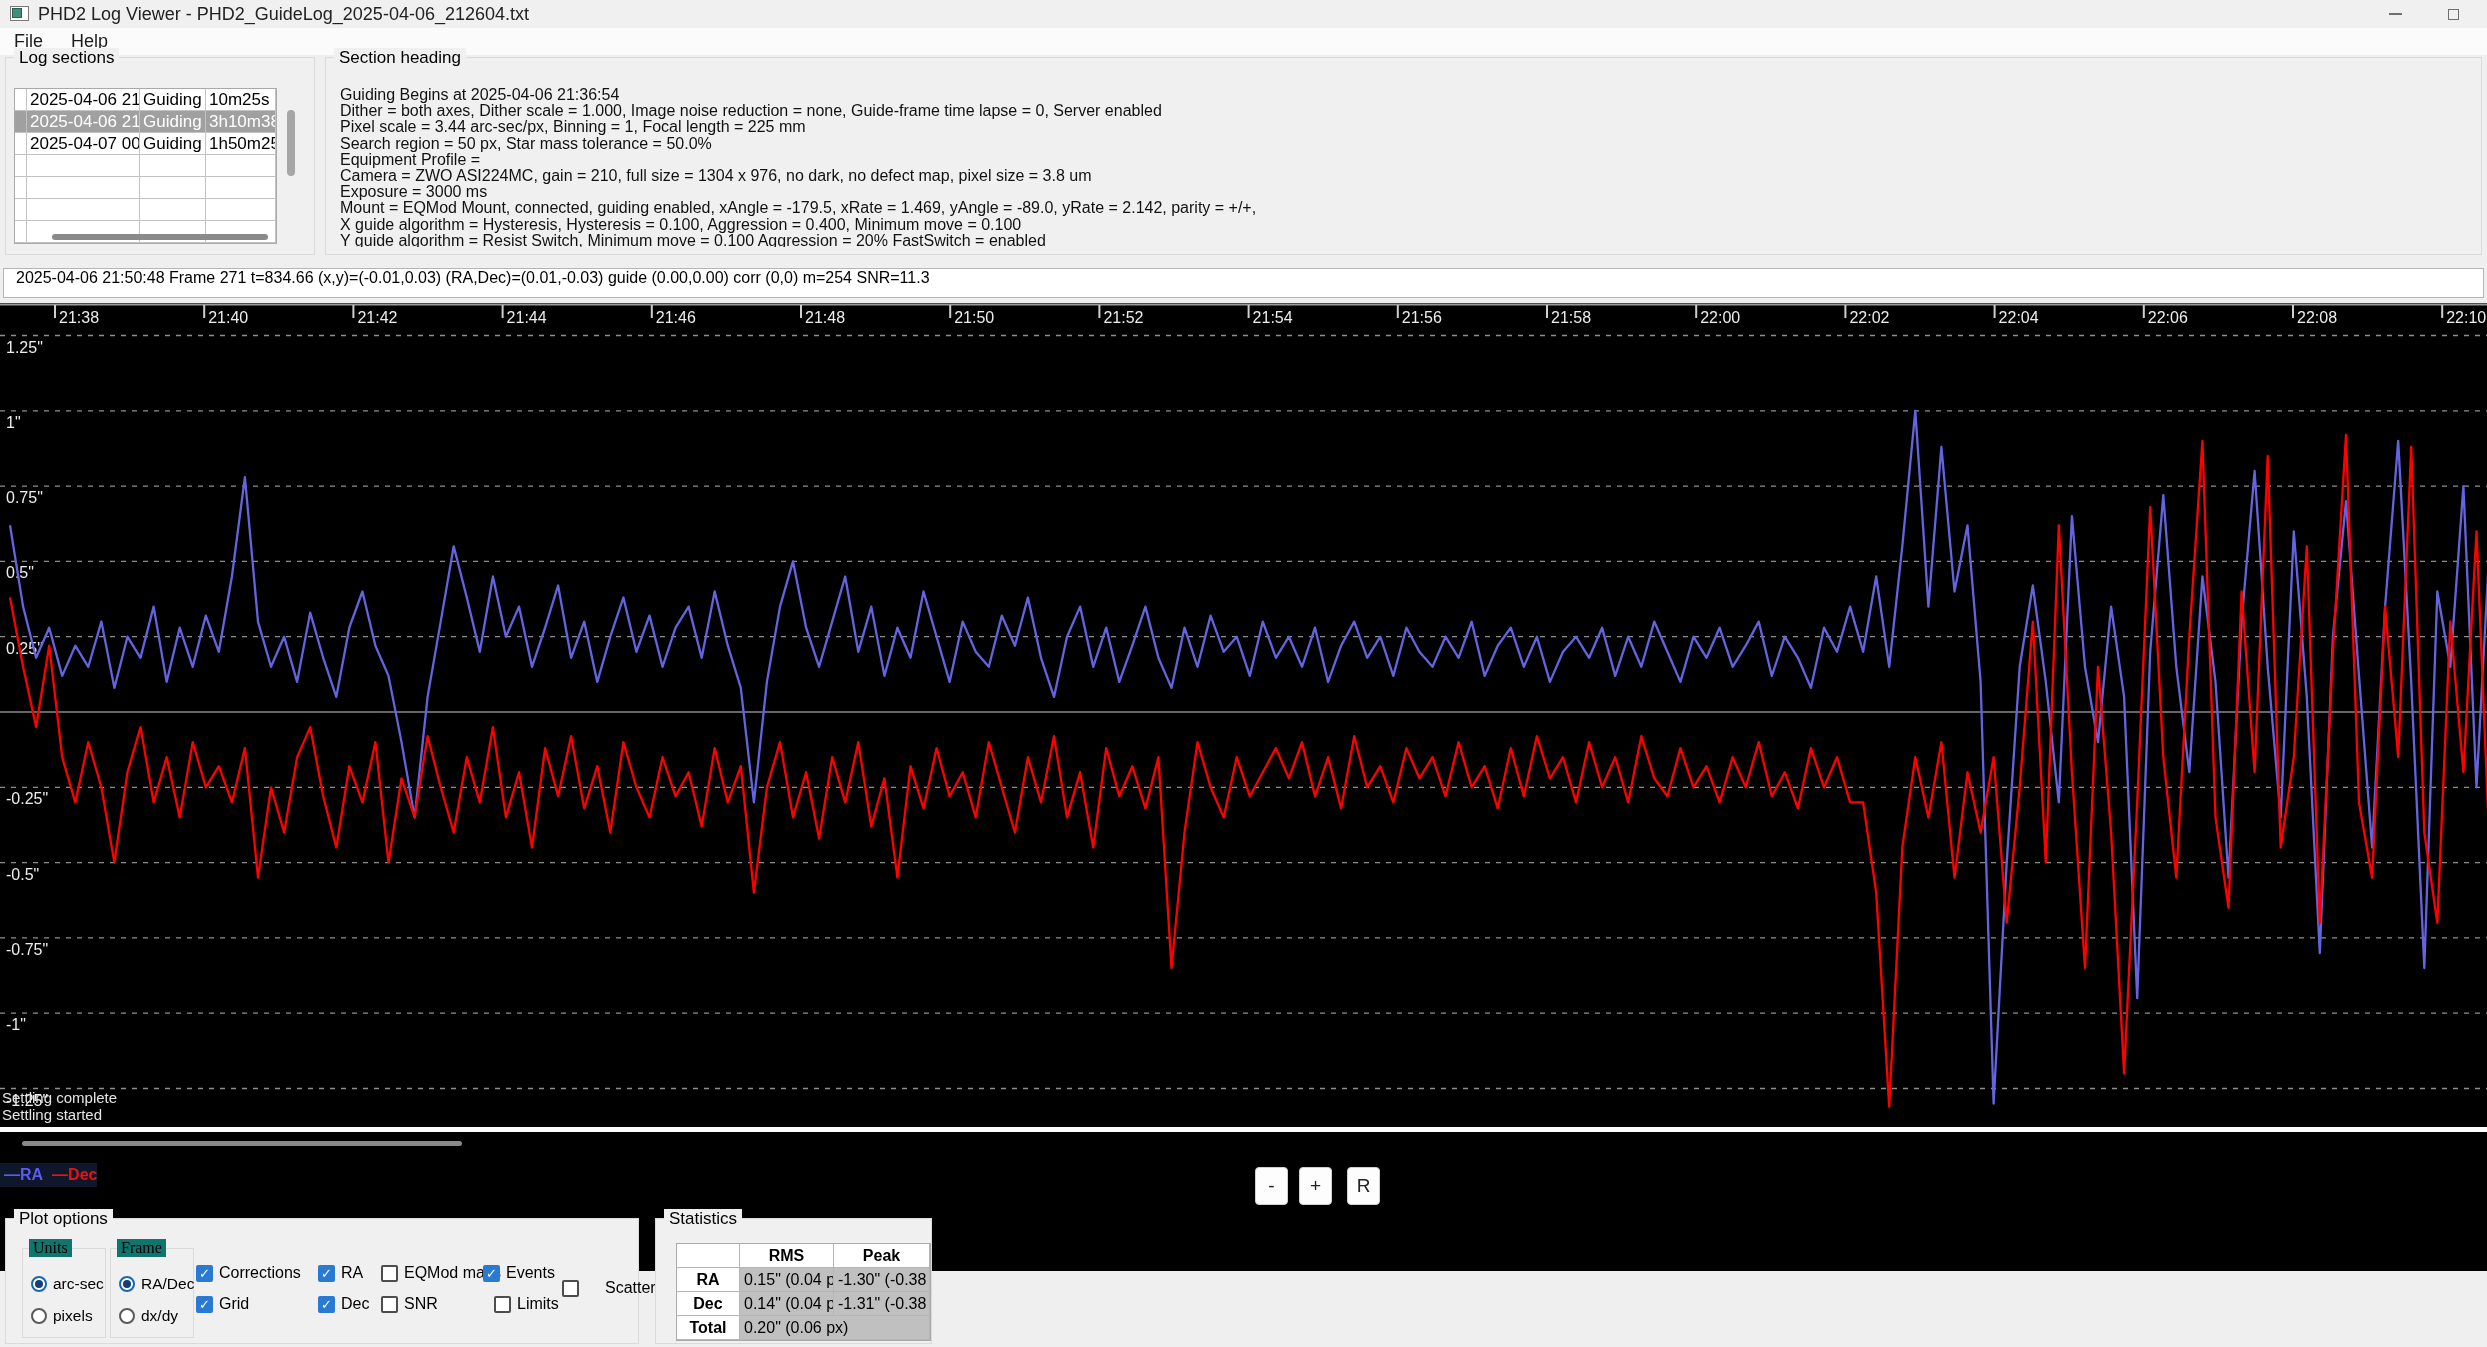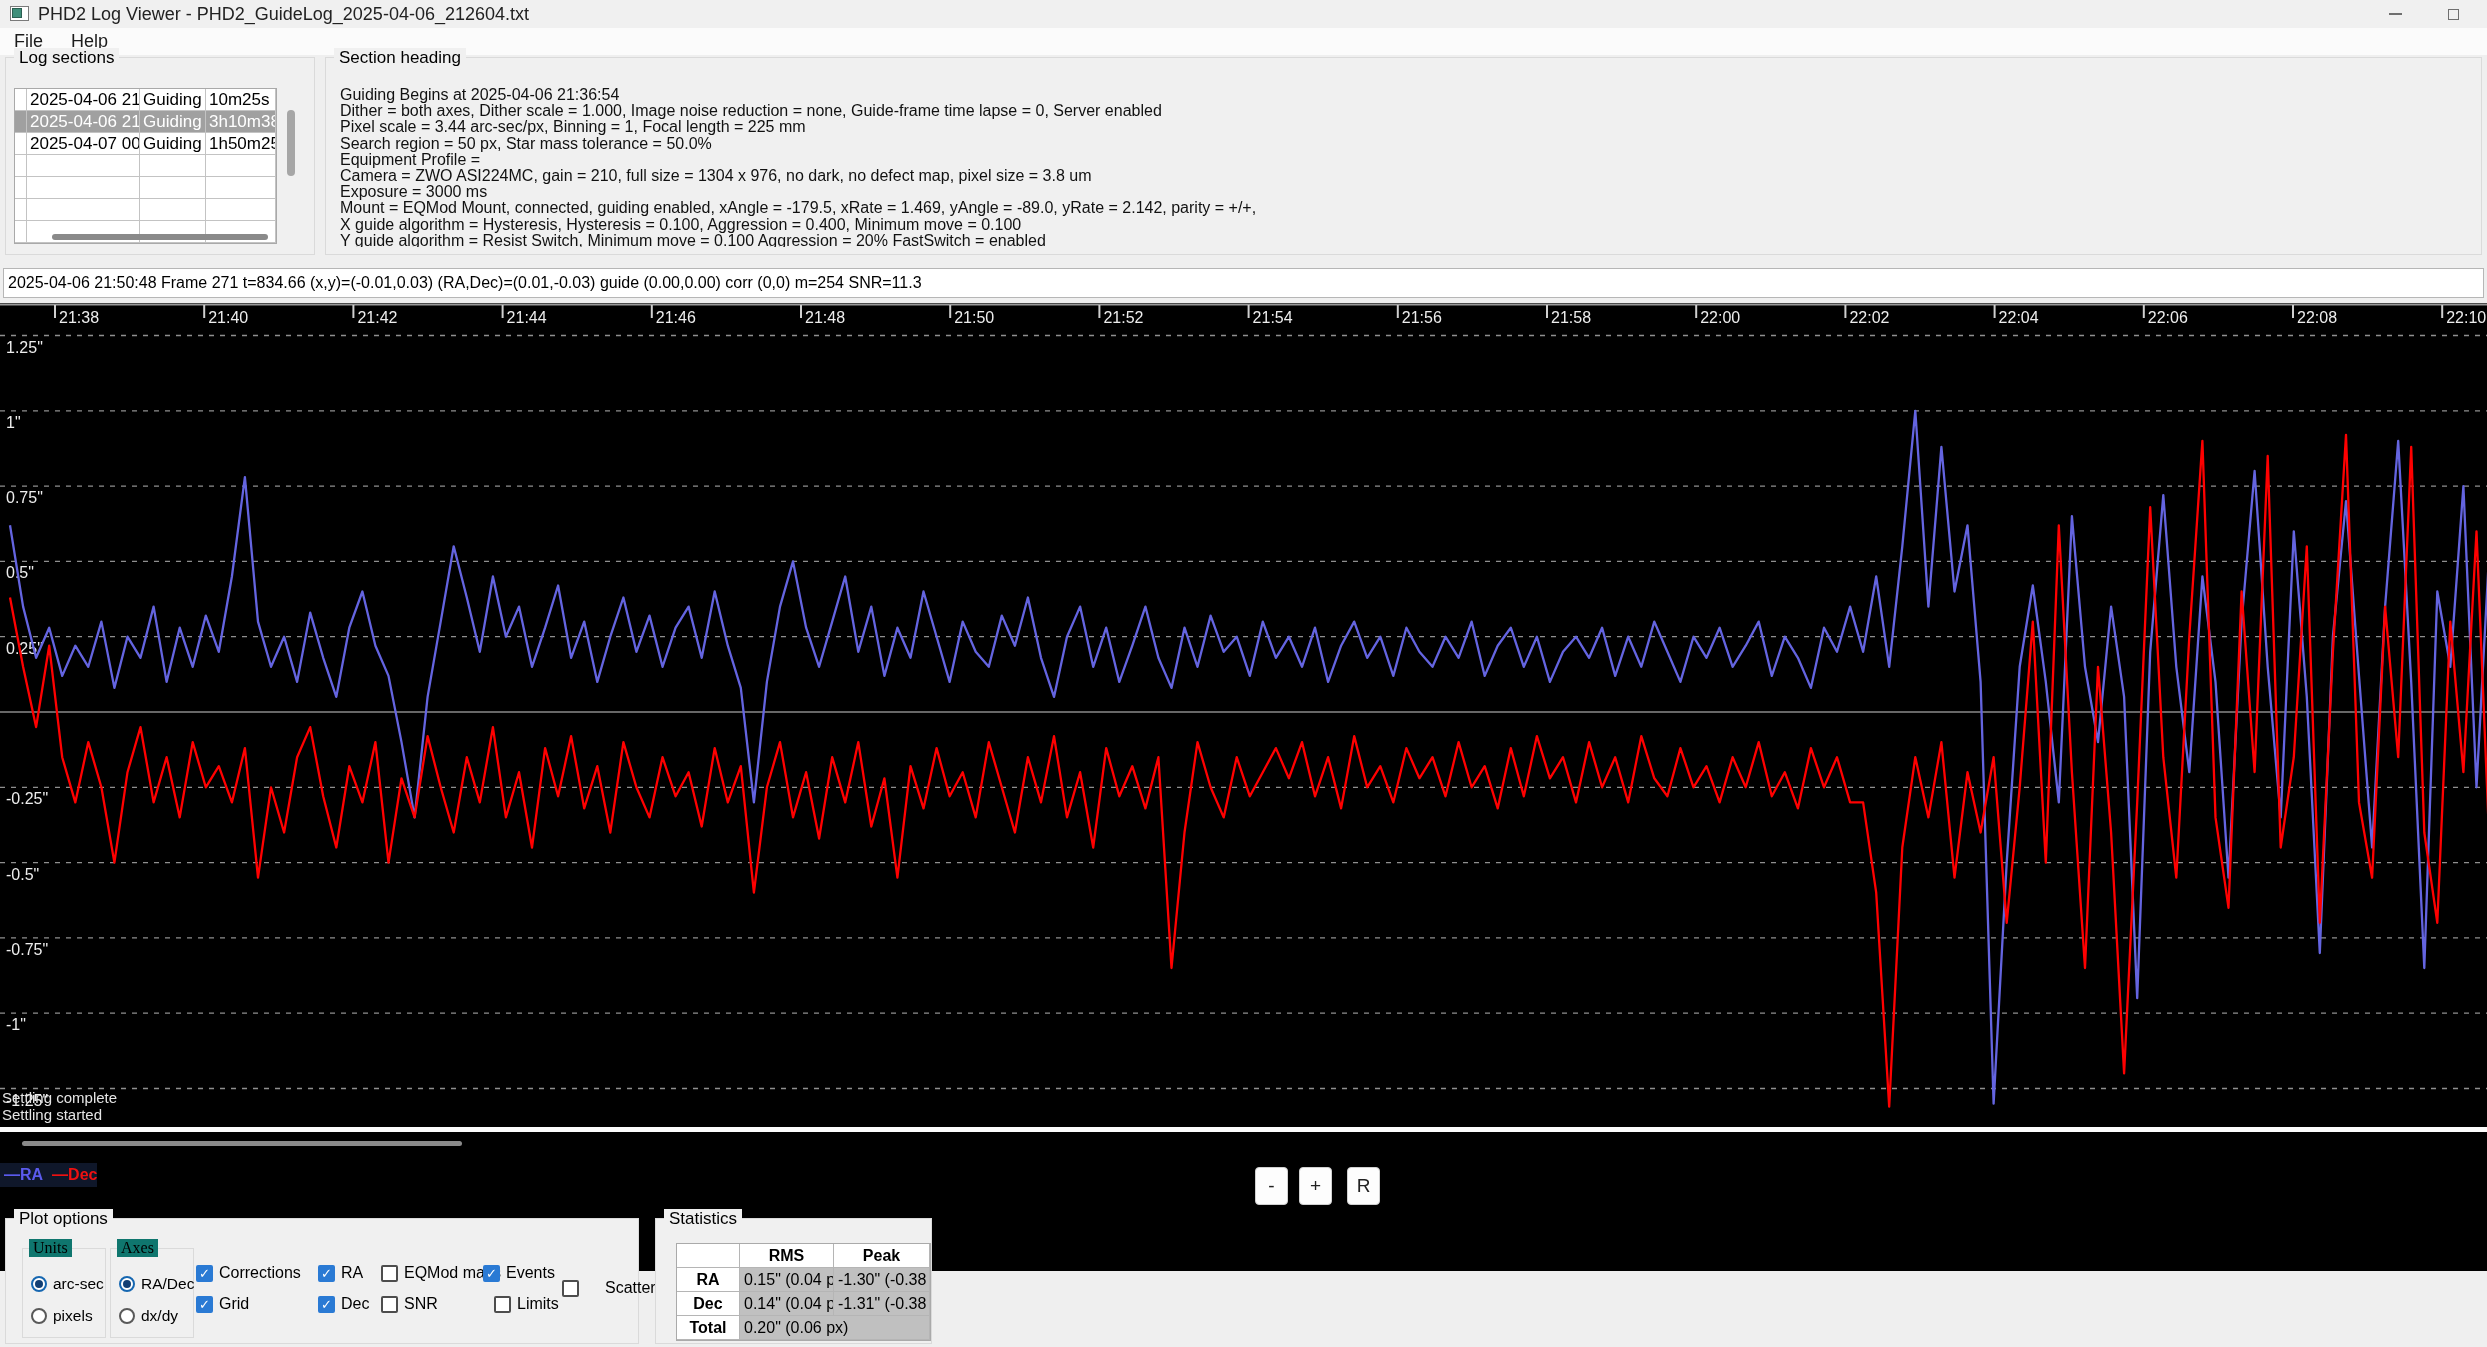--- a/index.html
+++ b/index.html
@@ -43,21 +43,21 @@
   .hthumb { position:absolute; left:46px; top:176px; width:216px; height:6px; background:#8a8a8a; border-radius:3px; }
 
   
   .section-text { position:absolute; left:14px; top:29px; width:2130px; height:160px;
                   overflow:hidden; font-size:16px; line-height:16.2px; color:#111; }
   .section-text div { white-space:nowrap; }
 
   
   .statusbar { position:absolute; left:3px; top:268px; width:2481px; height:30px;
                background:#ffffff; border:1px solid #b6b6b6;
-               display:flex; align-items:center; padding-left:4px; font-size:16px; white-space:nowrap; }
+               display:flex; padding-left:12px; font-size:16px; white-space:nowrap; }
 
   
   .chart { position:absolute; left:0; top:303px; width:2487px; height:968px; background:#000; }
   .chart svg { display:block; }
 
   .chart-sep { position:absolute; left:0; top:1127px; width:2487px; height:5px; background:#fbfbfb; }
   .pan-slider { position:absolute; left:22px; top:1141px; width:440px; height:5px; background:#8a8a8a; border-radius:3px; }
 
   .legend { position:absolute; left:0; top:1163px; width:97px; height:24px; background:#0f172a;
             display:flex; align-items:center; gap:9px; padding-left:4px; font-size:16px; font-weight:bold; white-space:nowrap; }
@@ -262,21 +262,21 @@
           <div class="radio-label">arc-sec</div>
         </div>
         <div class="radio-row" style="left: 8px; top: 58px;">
           <div class="radio"></div>
           <div class="radio-label">pixels</div>
         </div>
       </div>
   </div>
 
   <div class="inner-gb" style="left:104px;top:29px;width:84px;height:90px">
-    <span class="igb-label">Axes</span>
+    <span class="igb-label">Frame</span>
     <div id="axes-radios">
         <div class="radio-row" style="left: 8px; top: 26px;">
           <div class="radio on"></div>
           <div class="radio-label">RA/Dec</div>
         </div>
         <div class="radio-row" style="left: 8px; top: 58px;">
           <div class="radio"></div>
           <div class="radio-label">dx/dy</div>
         </div>
       </div>

